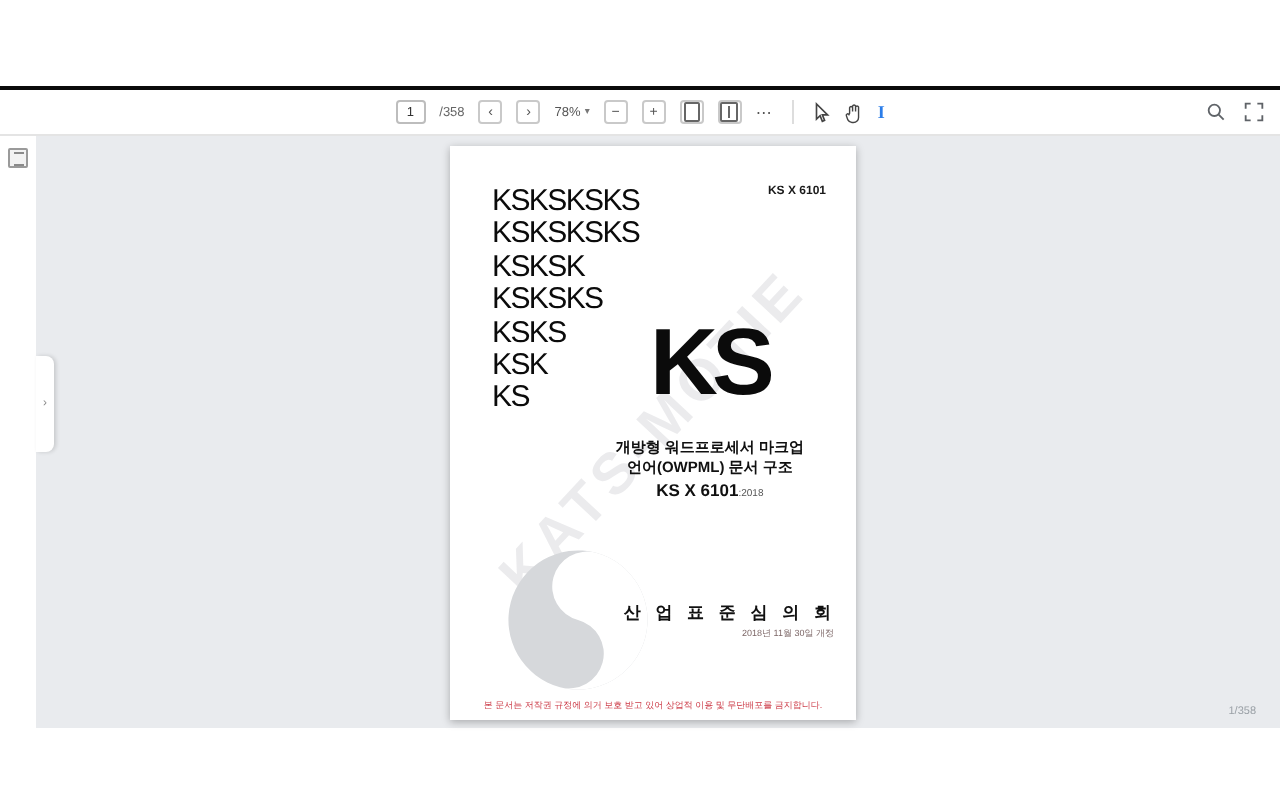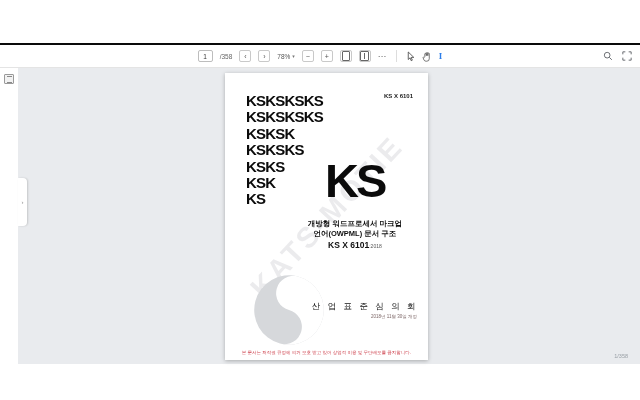--- a/index.html
+++ b/index.html
@@ -48,29 +48,29 @@
   .page-indicator{position:absolute;right:12px;bottom:5px;font-size:5.5px;color:#9aa0a6}
 
   
   .page{position:absolute;left:225px;top:5px;width:203px;height:287px;background:#fff;
         box-shadow:0 1px 4px rgba(0,0,0,.28);overflow:hidden}
   .watermark{position:absolute;left:50%;top:50%;
              transform:translate(-50%,-50%) rotate(-47deg);
              font-size:29px;font-weight:bold;letter-spacing:3px;white-space:nowrap;
              color:rgba(110,115,125,.14)}
   .corner-ref{position:absolute;top:20px;right:15px;font-size:6px;font-weight:bold;color:#1a1a1a}
-  .ks-stack{position:absolute;left:21px;top:20px;font-weight:700;font-size:15px;
+  .ks-stack{position:absolute;left:21px;top:20px;font-weight:400;font-size:15px;
             line-height:16.4px;letter-spacing:-0.8px;color:#0b0b0b}
   .big-ks{position:absolute;left:100px;top:84px;font-size:47px;font-weight:800;
           letter-spacing:-3px;line-height:1;color:#0b0b0b}
   .title-block{position:absolute;right:26px;top:146px;text-align:center;color:#101010;font-weight:bold}
   .title-block .t-line{font-size:7.5px;line-height:9.5px}
   .std-line{font-size:8.5px;margin-top:2px}
   .std-year{font-size:5px;font-weight:normal;color:#555}
-  .council{position:absolute;right:10px;top:228px;font-size:8.5px;font-weight:normal;
+  .council{position:absolute;right:10px;top:228px;font-size:8.5px;font-weight:bold;
            letter-spacing:2.5px;color:#101010;white-space:nowrap}
   .revision{position:absolute;right:11px;top:241px;font-size:4.5px;color:#7c6666}
   .taegeuk{position:absolute;left:27px;top:200px}
   .notice{position:absolute;left:0;right:0;bottom:5px;text-align:center;
           font-size:4.5px;color:#cc3b47;white-space:nowrap}
 
   .bottom-chrome{height:37px;background:#fff}
 
   svg{display:block}
 </style>

